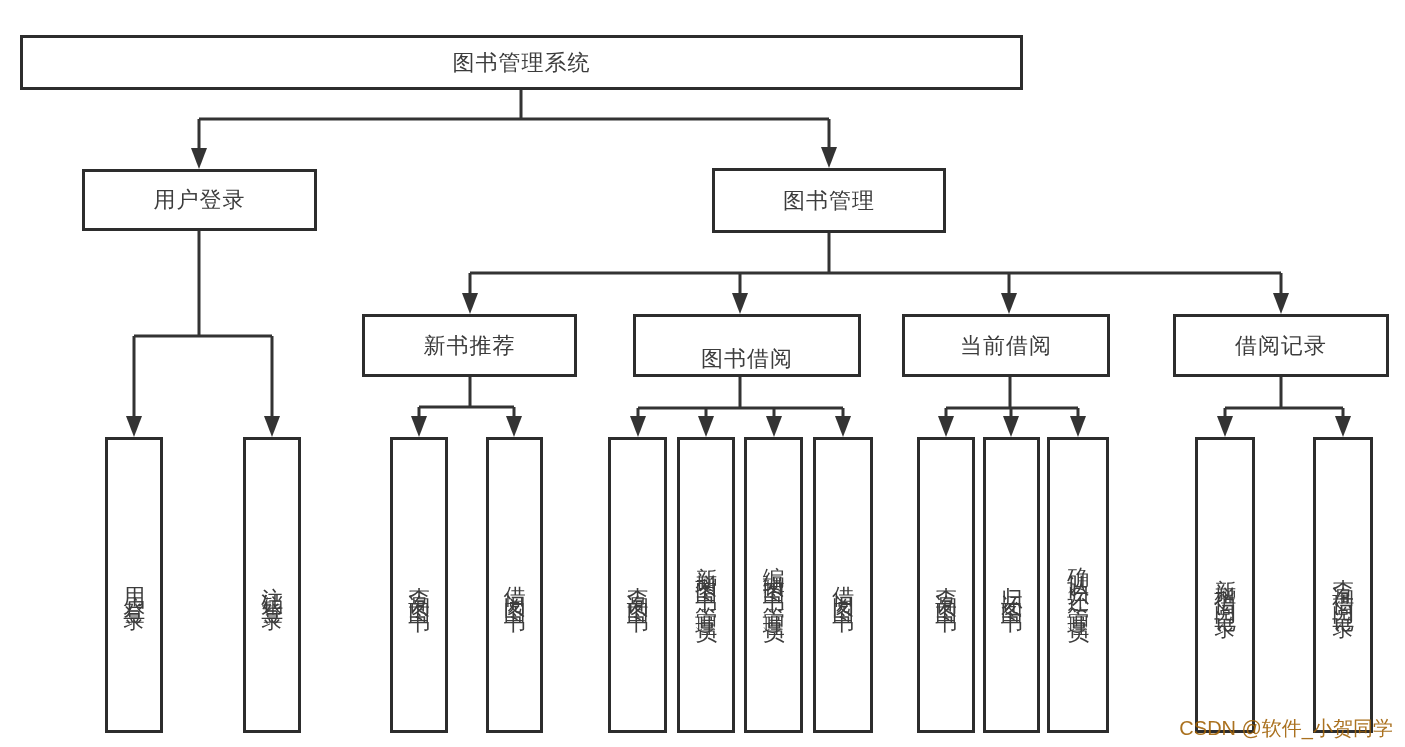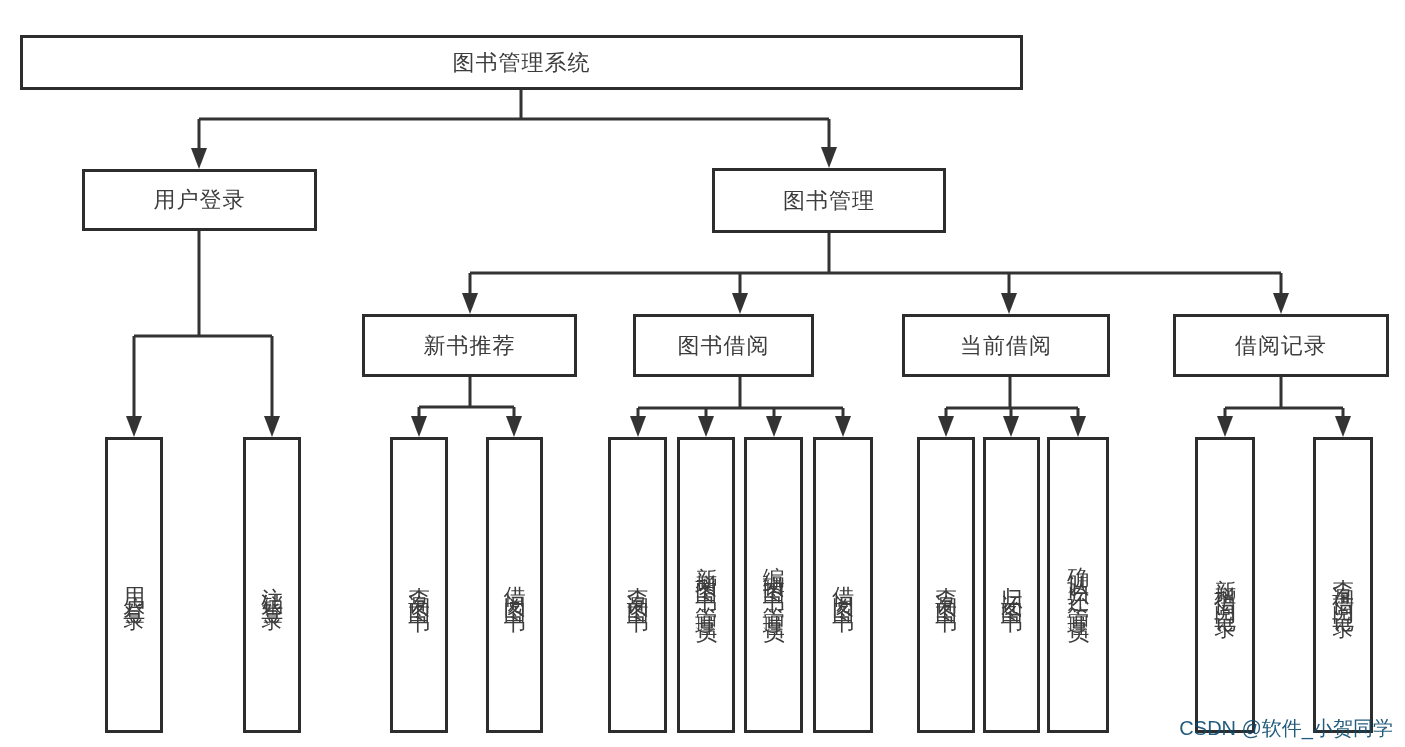--- a/index.html
+++ b/index.html
@@ -46,21 +46,21 @@
     letter-spacing: 8px;
     line-height: 1.2;
     color: #3c3c3c;
     white-space: nowrap;
   }
   .watermark {
     position: absolute;
     right: 12px;
     bottom: 5px;
     font-size: 20px;
-    color: #0c4a6e;
+    color: #a16207;
     opacity: 0.9;
     z-index: 3;
     white-space: nowrap;
   }
 </style>
 </head>
 <body>
 
 <div class="stage">
 
@@ -111,21 +111,21 @@
   <div class="node hbox" style="left:82px; top:169px; width:235px; height:62px;">
     <span>用户登录</span>
   </div>
   <div class="node hbox" style="left:712px; top:168px; width:234px; height:65px;">
     <span>图书管理</span>
   </div>
 
   <div class="node hbox" style="left:362px; top:314px; width:215px; height:63px;">
     <span>新书推荐</span>
   </div>
-  <div class="node hbox" style="left:633px; top:314px; width:181px; height:63px;">
+  <div class="node hbox" style="left:633px; top:314px; width:228px; height:63px;align-items:flex-end;">
     <span>图书借阅</span>
   </div>
   <div class="node hbox" style="left:902px; top:314px; width:208px; height:63px;">
     <span>当前借阅</span>
   </div>
   <div class="node hbox" style="left:1173px; top:314px; width:216px; height:63px;">
     <span>借阅记录</span>
   </div>
 
   <div class="node vbox" style="left:105px; top:437px; width:58px; height:296px;">

